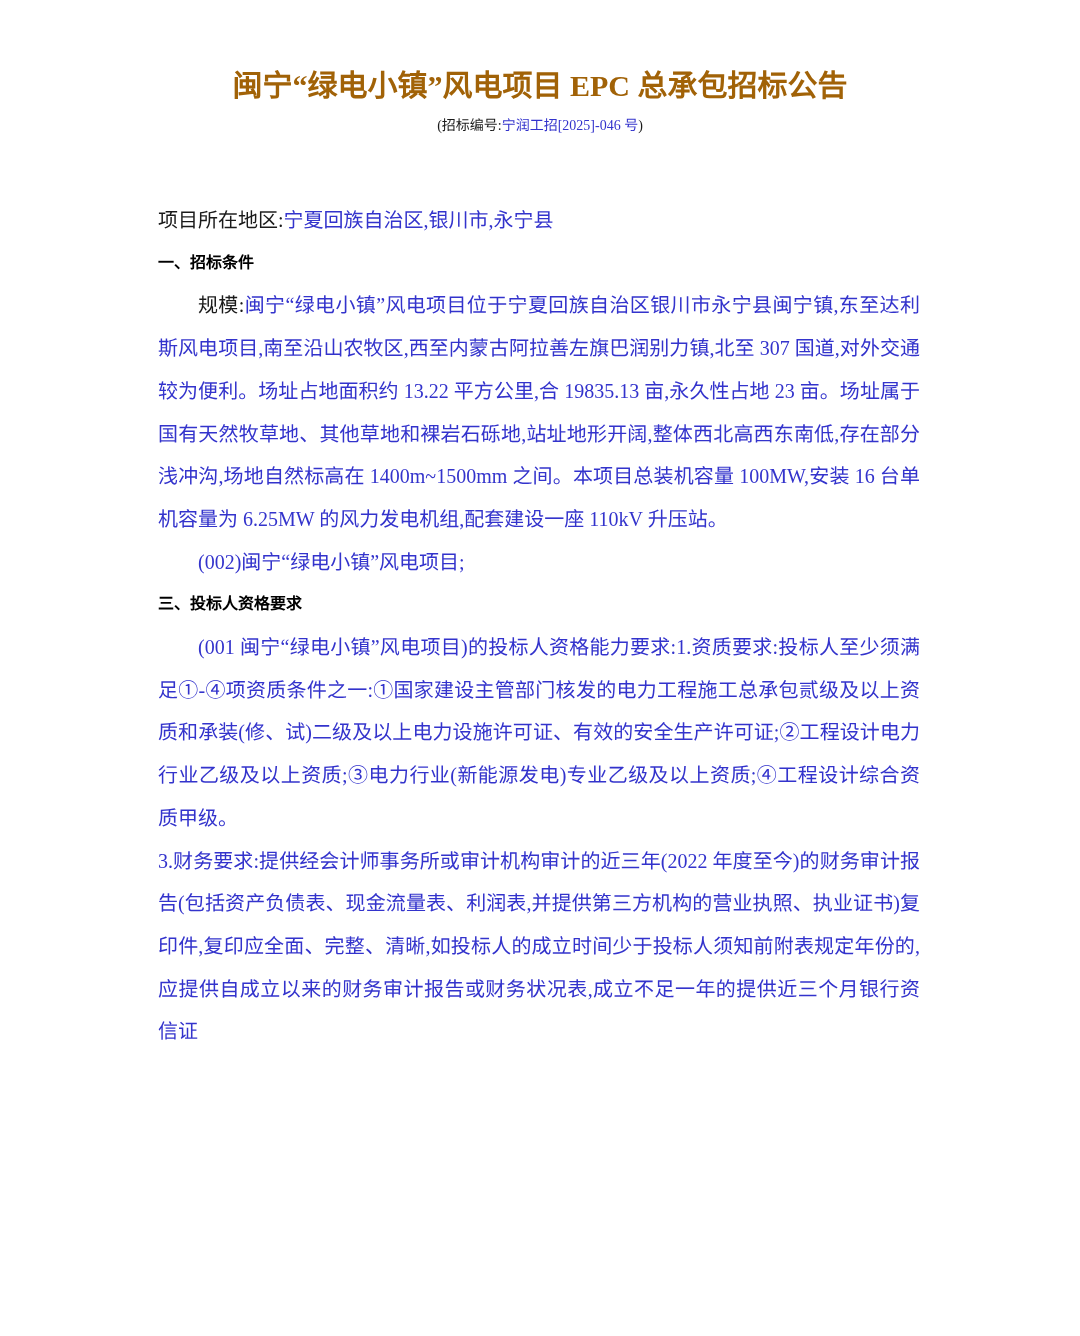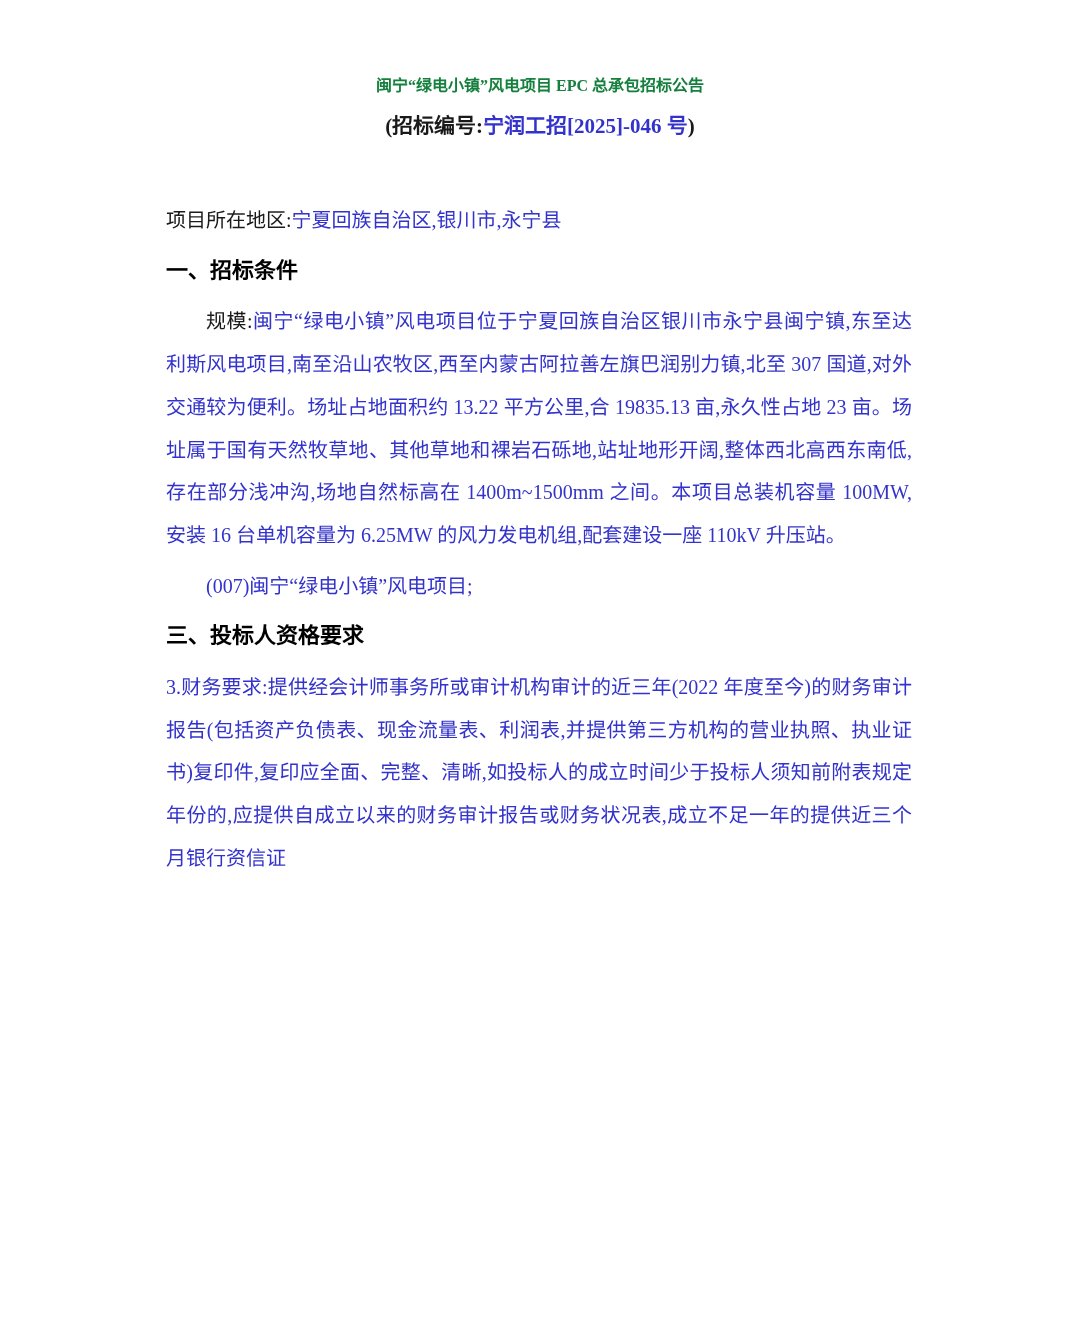--- a/index.html
+++ b/index.html
@@ -14,47 +14,47 @@
     background: #ffffff;
     overflow: hidden;
     font-family: "Liberation Serif", "DejaVu Serif", serif;
   }
   .header {
     margin-top: 66px;
     text-align: center;
     line-height: 40px;
   }
   .doc-title {
-    font-size: 16px;
+    font-size: 30px;
     font-weight: bold;
-    color: #15803d;
+    color: #a16207;
     text-align: center;
   }
   .doc-subtitle {
-    font-size: 21px;
-    font-weight: bold;
+    font-size: 14px;
+    font-weight: normal;
     color: #1a1a1a;
   }
   .content {
     margin: 53px 160px 0 158px; 
     font-size: 20px;
     line-height: 42.7px;
     color: #1a1a1a;
   }
   .content p {
-    margin: 8px;
+    margin: 0;
   }
   .line {
     text-align: justify;
   }
   .indent {
     text-indent: 2em;
   }
   .sec-heading {
-    font-size: 22px;
+    font-size: 16px;
     font-weight: bold;
     color: #000000;
     text-align: left;
   }
   .b { color: #3333cc; }
   .k { color: #1a1a1a; }
 </style>
 </head>
 <body>
 
@@ -69,22 +69,23 @@
 
     <p class="line"><span class="k">项目所在地区:</span><span class="b">宁夏回族自治区,银川市,永宁县</span></p>
 
     <p class="sec-heading">一、招标条件</p>
 
 
 
     <p class="line indent"><span class="k">规模:</span><span class="b">闽宁“绿电小镇”风电项目位于宁夏回族自治区银川市永宁县闽宁镇,东至达利斯风电项目,南至沿山农牧区,西至内蒙古阿拉善左旗巴润别力镇,北至 307 国道,对外交通较为便利。场址占地面积约 13.22 平方公里,合 19835.13 亩,永久性占地 23 亩。场址属于国有天然牧草地、其他草地和裸岩石砾地,站址地形开阔,整体西北高西东南低,存在部分浅冲沟,场地自然标高在 1400m~1500mm 之间。本项目总装机容量 100MW,安装 16 台单机容量为 6.25MW 的风力发电机组,配套建设一座 110kV 升压站。</span></p>
 
 
-    <p class="line indent"><span class="b">(007)闽宁“绿电小镇”风电项目;</span></p>
+    <p class="line indent"><span class="b">(002)闽宁“绿电小镇”风电项目;</span></p>
 
     <p class="sec-heading">三、投标人资格要求</p>
 
+    <p class="line indent"><span class="b">(001 闽宁“绿电小镇”风电项目)的投标人资格能力要求:1.资质要求:投标人至少须满足①-④项资质条件之一:①国家建设主管部门核发的电力工程施工总承包贰级及以上资质和承装(修、试)二级及以上电力设施许可证、有效的安全生产许可证;②工程设计电力行业乙级及以上资质;③电力行业(新能源发电)专业乙级及以上资质;④工程设计综合资质甲级。</span></p>
 
 
     <p class="line"><span class="b">3.财务要求:提供经会计师事务所或审计机构审计的近三年(2022 年度至今)的财务审计报告(包括资产负债表、现金流量表、利润表,并提供第三方机构的营业执照、执业证书)复印件,复印应全面、完整、清晰,如投标人的成立时间少于投标人须知前附表规定年份的,应提供自成立以来的财务审计报告或财务状况表,成立不足一年的提供近三个月银行资信证</span></p>
 
   </div>
 </div>
 
 </body></html>

